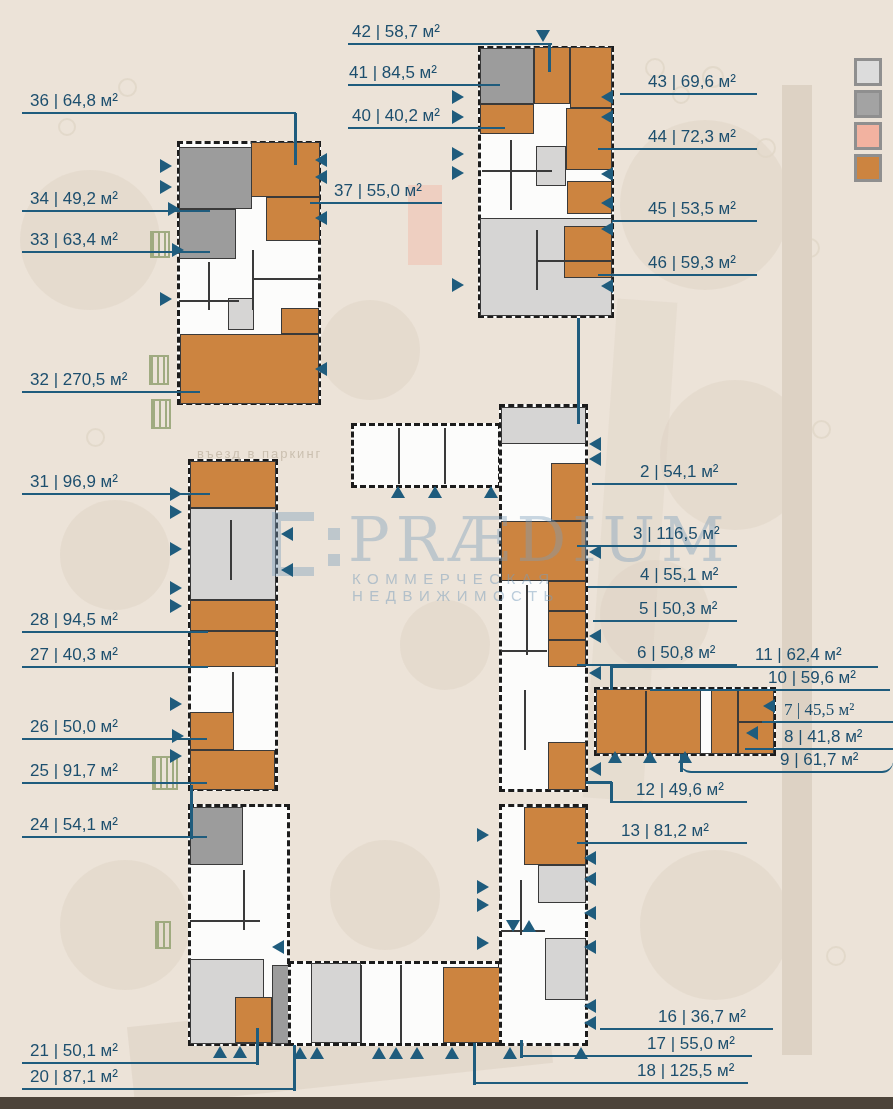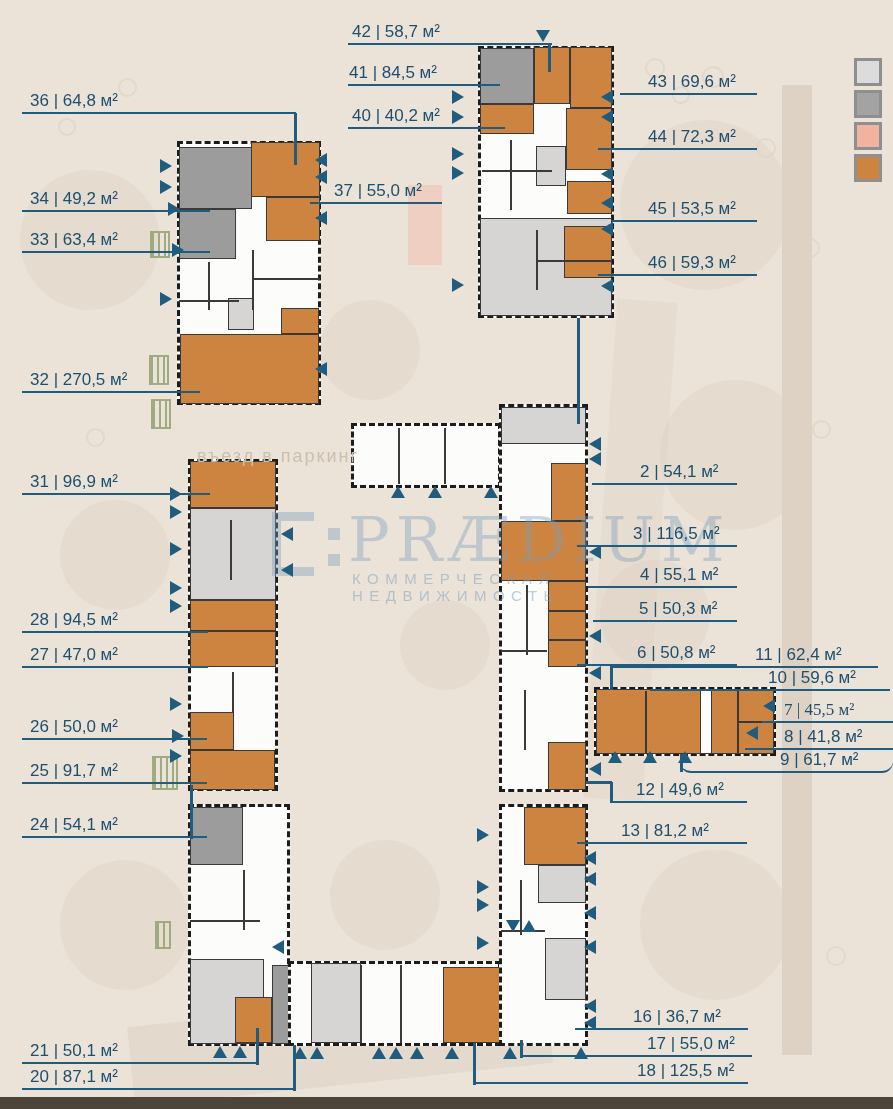--- a/index.html
+++ b/index.html
@@ -35,21 +35,21 @@
   .stairs{position:absolute;border:2px solid var(--green);box-sizing:border-box;
     background:repeating-linear-gradient(90deg,var(--green) 0 2px,transparent 2px 6px);opacity:.85;z-index:20;}
   
   .wm{position:absolute;z-index:50;pointer-events:none;}
   .wm-brand{font-family:"DejaVu Serif","Liberation Serif",serif;font-size:62px;letter-spacing:6px;color:var(--wm);}
   .wm-tag{font-size:15px;letter-spacing:6.5px;color:var(--wm2);}
   .wm-bracket{position:absolute;width:42px;height:64px;border:9px solid var(--wm);border-right:none;box-sizing:border-box;}
   .wm-dot{position:absolute;width:12px;height:12px;background:var(--wm);}
   
   .sw{position:absolute;width:22px;height:22px;border:3px solid #8f8f8f;box-sizing:content-box;}
-  .parknote{position:absolute;font-size:18px;letter-spacing:2px;color:#cbc0b0;z-index:5;}
+  .parknote{position:absolute;font-size:13px;letter-spacing:2px;color:#cbc0b0;z-index:5;}
   .terr{position:absolute;background:var(--pink);opacity:.4;}
 </style>
 </head>
 <body>
 
 <div class="canvas">
 
   <div>
     <div class="blob" style="left:20px;top:170px;width:140px;height:140px;"></div>
     <div class="blob" style="left:60px;top:500px;width:110px;height:110px;"></div>
@@ -181,21 +181,21 @@
     <div class="wm-brand abs" style="left:348px;top:503px;">PRÆDIUM</div>
     <div class="wm-tag abs" style="left:352px;top:570px;">КОММЕРЧЕСКАЯ НЕДВИЖИМОСТЬ</div>
   </div>
 
   <div class="lbl" style="left:22px;top:91px;width:274px;"><span style="margin-left:8px;">36 | 64,8 м²</span></div>
   <div class="lbl" style="left:22px;top:189px;width:188px;"><span style="margin-left:8px;">34 | 49,2 м²</span></div>
   <div class="lbl" style="left:22px;top:230px;width:188px;"><span style="margin-left:8px;">33 | 63,4 м²</span></div>
   <div class="lbl" style="left:22px;top:370px;width:178px;"><span style="margin-left:8px;">32 | 270,5 м²</span></div>
   <div class="lbl" style="left:22px;top:472px;width:188px;"><span style="margin-left:8px;">31 | 96,9 м²</span></div>
   <div class="lbl" style="left:22px;top:610px;width:186px;"><span style="margin-left:8px;">28 | 94,5 м²</span></div>
-  <div class="lbl" style="left:22px;top:645px;width:186px;"><span style="margin-left:8px;">27 | 47,0 м²</span></div>
+  <div class="lbl" style="left:22px;top:645px;width:186px;"><span style="margin-left:8px;">27 | 40,3 м²</span></div>
   <div class="lbl" style="left:22px;top:717px;width:185px;"><span style="margin-left:8px;">26 | 50,0 м²</span></div>
   <div class="lbl" style="left:22px;top:761px;width:185px;"><span style="margin-left:8px;">25 | 91,7 м²</span></div>
   <div class="lbl" style="left:22px;top:815px;width:185px;"><span style="margin-left:8px;">24 | 54,1 м²</span></div>
   <div class="lbl" style="left:22px;top:1041px;width:236px;"><span style="margin-left:8px;">21 | 50,1 м²</span></div>
   <div class="lbl" style="left:22px;top:1067px;width:273px;"><span style="margin-left:8px;">20 | 87,1 м²</span></div>
 
   <div class="lbl" style="left:348px;top:22px;width:204px;"><span style="margin-left:4px;">42 | 58,7 м²</span></div>
   <div class="lbl" style="left:348px;top:63px;width:152px;"><span style="margin-left:1px;">41 | 84,5 м²</span></div>
   <div class="lbl" style="left:348px;top:106px;width:157px;"><span style="margin-left:4px;">40 | 40,2 м²</span></div>
   <div class="lbl" style="left:310px;top:181px;width:132px;"><span style="margin-left:24px;">37 | 55,0 м²</span></div>
@@ -210,21 +210,21 @@
   <div class="lbl" style="left:588px;top:565px;width:149px;"><span style="margin-left:52px;">4 | 55,1 м²</span></div>
   <div class="lbl" style="left:593px;top:599px;width:144px;"><span style="margin-left:46px;">5 | 50,3 м²</span></div>
   <div class="lbl" style="left:577px;top:643px;width:160px;"><span style="margin-left:60px;">6 | 50,8 м²</span></div>
   <div class="lbl" style="left:610px;top:645px;width:268px;"><span style="margin-left:145px;">11 | 62,4 м²</span></div>
   <div class="lbl" style="left:650px;top:668px;width:240px;"><span style="margin-left:118px;">10 | 59,6 м²</span></div>
   <div class="lbl" style="left:762px;top:700px;width:131px;font-family:Liberation Serif, serif;"><span style="margin-left:22px;">7 | 45,5 м²</span></div>
   <div class="lbl" style="left:745px;top:727px;width:148px;"><span style="margin-left:39px;">8 | 41,8 м²</span></div>
   <div class="lbl" style="left:680px;top:750px;width:213px;border-radius:11px;"><span style="margin-left:100px;">9 | 61,7 м²</span></div>
   <div class="lbl" style="left:612px;top:780px;width:135px;"><span style="margin-left:24px;">12 | 49,6 м²</span></div>
   <div class="lbl" style="left:577px;top:821px;width:170px;"><span style="margin-left:44px;">13 | 81,2 м²</span></div>
-  <div class="lbl" style="left:575px;top:1007px;width:173px;"><span style="margin-left:58px;">16 | 36,7 м²</span></div>
+  <div class="lbl" style="left:600px;top:1007px;width:173px;"><span style="margin-left:58px;">16 | 36,7 м²</span></div>
   <div class="lbl" style="left:522px;top:1034px;width:230px;"><span style="margin-left:125px;">17 | 55,0 м²</span></div>
   <div class="lbl" style="left:475px;top:1061px;width:273px;"><span style="margin-left:162px;">18 | 125,5 м²</span></div>
 
   <div>
     <div class="vln" style="left:294px;top:113px;width:2.5px;height:52px;"></div>
     <div class="vln" style="left:548px;top:44px;width:2.5px;height:28px;"></div>
     <div class="vln" style="left:256px;top:1028px;width:2.5px;height:37px;"></div>
     <div class="vln" style="left:293px;top:1045px;width:2.5px;height:46px;"></div>
     <div class="vln" style="left:610px;top:668px;width:2.5px;height:22px;"></div>
     <div class="vln" style="left:680px;top:754px;width:2.5px;height:18px;"></div>

